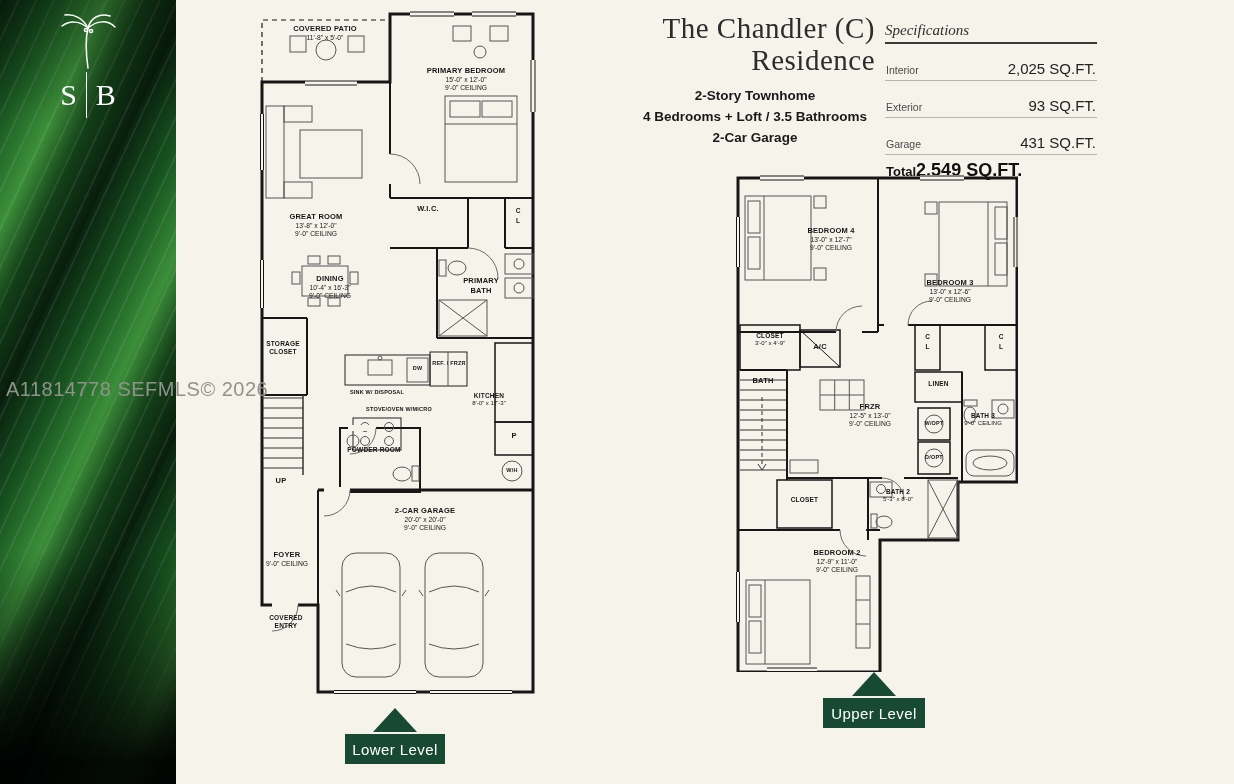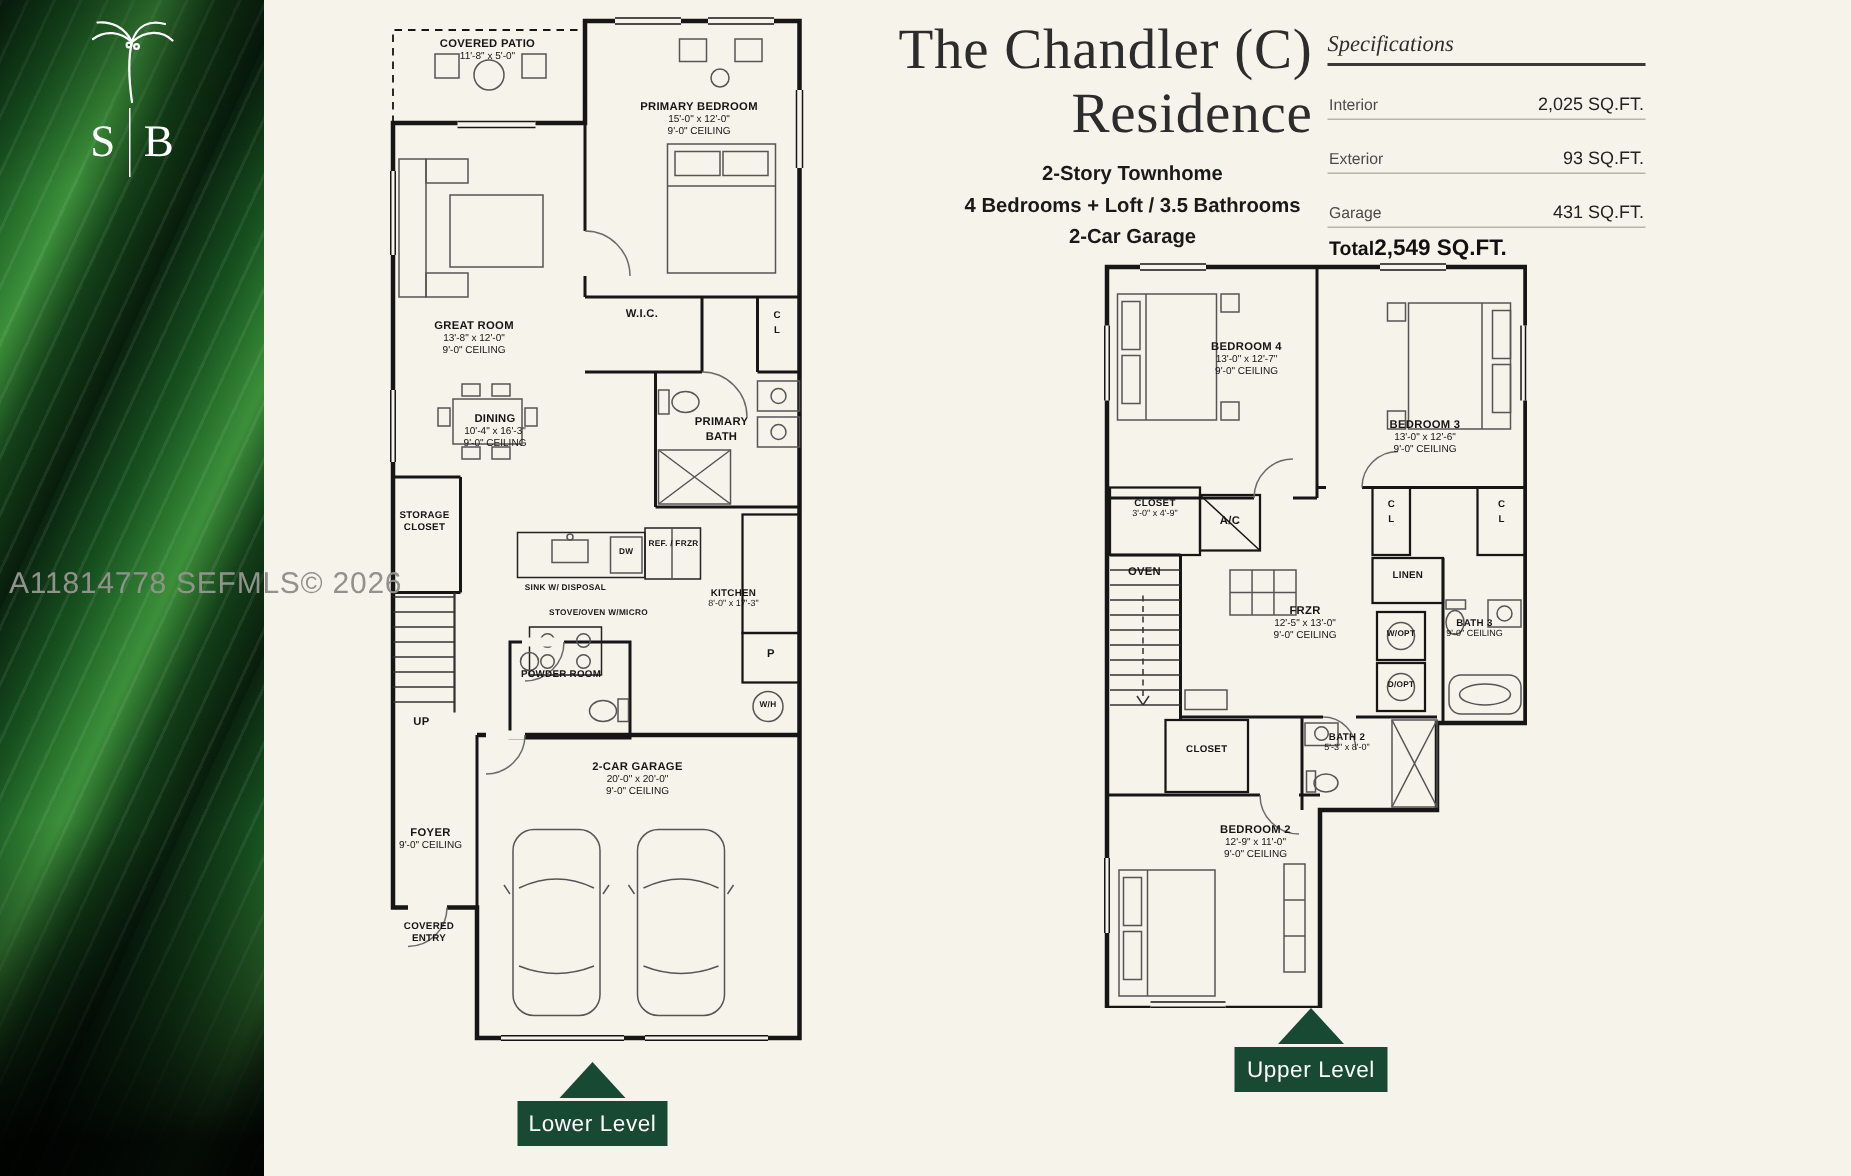--- a/index.html
+++ b/index.html
@@ -12,35 +12,35 @@
       linear-gradient(to bottom, rgba(0,0,0,.30), rgba(0,0,0,0) 16%, rgba(0,0,0,0) 70%, rgba(0,0,0,.92) 97%),
       repeating-linear-gradient(115deg, rgba(255,255,255,.07) 0 2px, rgba(0,0,0,0) 2px 16px),
       repeating-linear-gradient(115deg, #0a2410 0px, #17511f 45px, #2e7c31 80px, #3c8f3a 96px, #133f18 132px, #081d0c 172px);}
   #logo{position:absolute;left:0;top:12px;width:176px;display:flex;flex-direction:column;align-items:center;color:#fff;}
   #logo .letters{display:flex;align-items:center;gap:9px;font-family:"Liberation Serif",serif;font-size:30px;line-height:1;margin-top:2px;}
   #logo .divider{width:1px;height:46px;background:#fff;}
   #watermark{position:absolute;left:6px;top:378px;font-size:20px;letter-spacing:.5px;color:#92928c;z-index:5;}
 
   
   #title-block{position:absolute;left:555px;top:12px;width:320px;}
-  #title-block .t1,#title-block .t2{font-family:"Liberation Serif",serif;font-size:38px;color:#2c2c2c;
+  #title-block .t1,#title-block .t2{font-family:"Liberation Serif",serif;font-size:29px;color:#2c2c2c;
       text-align:right;line-height:1.12;letter-spacing:.5px;}
   #title-block .subs{margin-top:9px;width:240px;margin-left:80px;text-align:center;}
   #title-block .sub{font-size:13.5px;font-weight:700;color:#191919;line-height:1.55;}
 
   
   #specs{position:absolute;left:885px;top:22px;width:212px;}
   #specs .hdr{font-family:"Liberation Serif",serif;font-style:italic;font-size:15px;color:#2e2e2e;
       padding-bottom:3px;border-bottom:2px solid #3a3a3a;}
   .spec-row{display:flex;justify-content:space-between;align-items:baseline;padding:4px 1px 3px;border-bottom:1px solid #b9b5aa;}
   .spec-row .lbl{font-size:10.5px;color:#4a4a4a;margin-top:16px;}
-  .spec-row .val{font-size:12px;color:#222;}
+  .spec-row .val{font-size:15px;color:#222;}
   .total-row{display:flex;justify-content:flex-start;align-items:baseline;padding:5px 1px 0;}
   .total-row .lbl{font-weight:700;font-size:13px;color:#111;}
-  .total-row .val{font-weight:700;font-size:15px;color:#111;}
+  .total-row .val{font-weight:700;font-size:18px;color:#111;}
 
   
   .plan{position:absolute;}
   .plan svg{position:absolute;left:0;top:0;}
   .rlabel{position:absolute;text-align:center;line-height:1.3;color:#151515;z-index:3;}
   .rlabel .nm{font-size:7.5px;font-weight:700;letter-spacing:.2px;}
   .rlabel .dm{font-size:6.7px;}
   .rlabel.sm .nm{font-size:6.5px;}
   .rlabel.sm .dm{font-size:6px;}
   .rlabel.xs .nm{font-size:5.5px;}
@@ -379,21 +379,21 @@
         <div class="dm">9'-0" CEILING</div>
       </div>
     <div class="rlabel sm" style="left:8px;top:160px;width:60px;">
       <div class="nm">CLOSET</div>
         <div class="dm">3'-0" x 4'-9"</div>
       </div>
     <div class="rlabel" style="left:68px;top:170px;width:40px;">
       <div class="nm">A/C</div>
       </div>
     <div class="rlabel" style="left:4px;top:204px;width:54px;">
-      <div class="nm">OVEN</div>
+      <div class="nm">BATH</div>
       </div>
     <div class="rlabel" style="left:84px;top:230px;width:108px;">
       <div class="nm">FRZR</div>
         <div class="dm">12'-5" x 13'-0"</div>
         <div class="dm">9'-0" CEILING</div>
       </div>
     <div class="rlabel sm" style="left:183px;top:208px;width:47px;">
       <div class="nm">LINEN</div>
       </div>
     <div class="rlabel sm" style="left:220px;top:240px;width:62px;">

